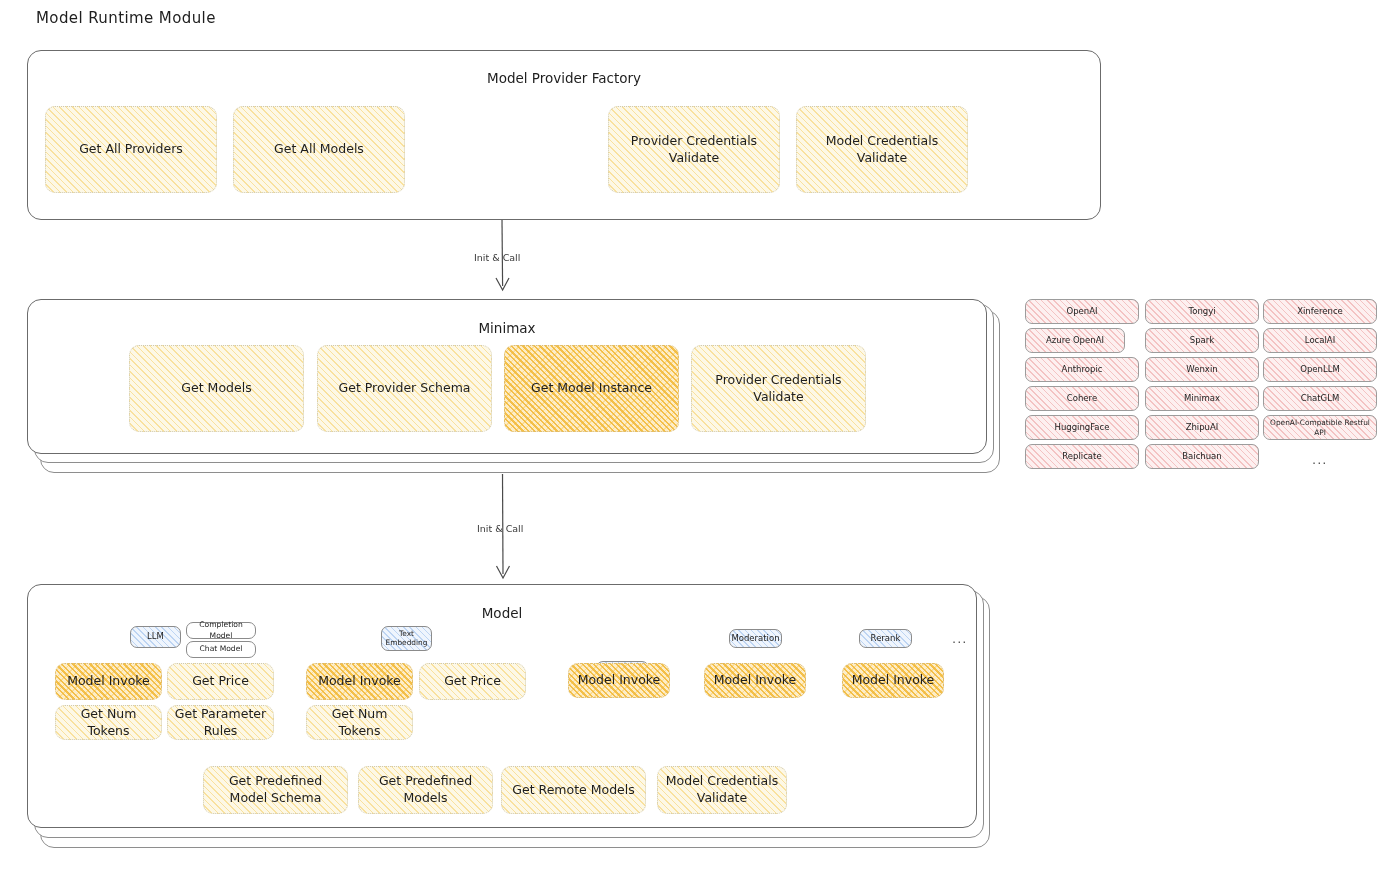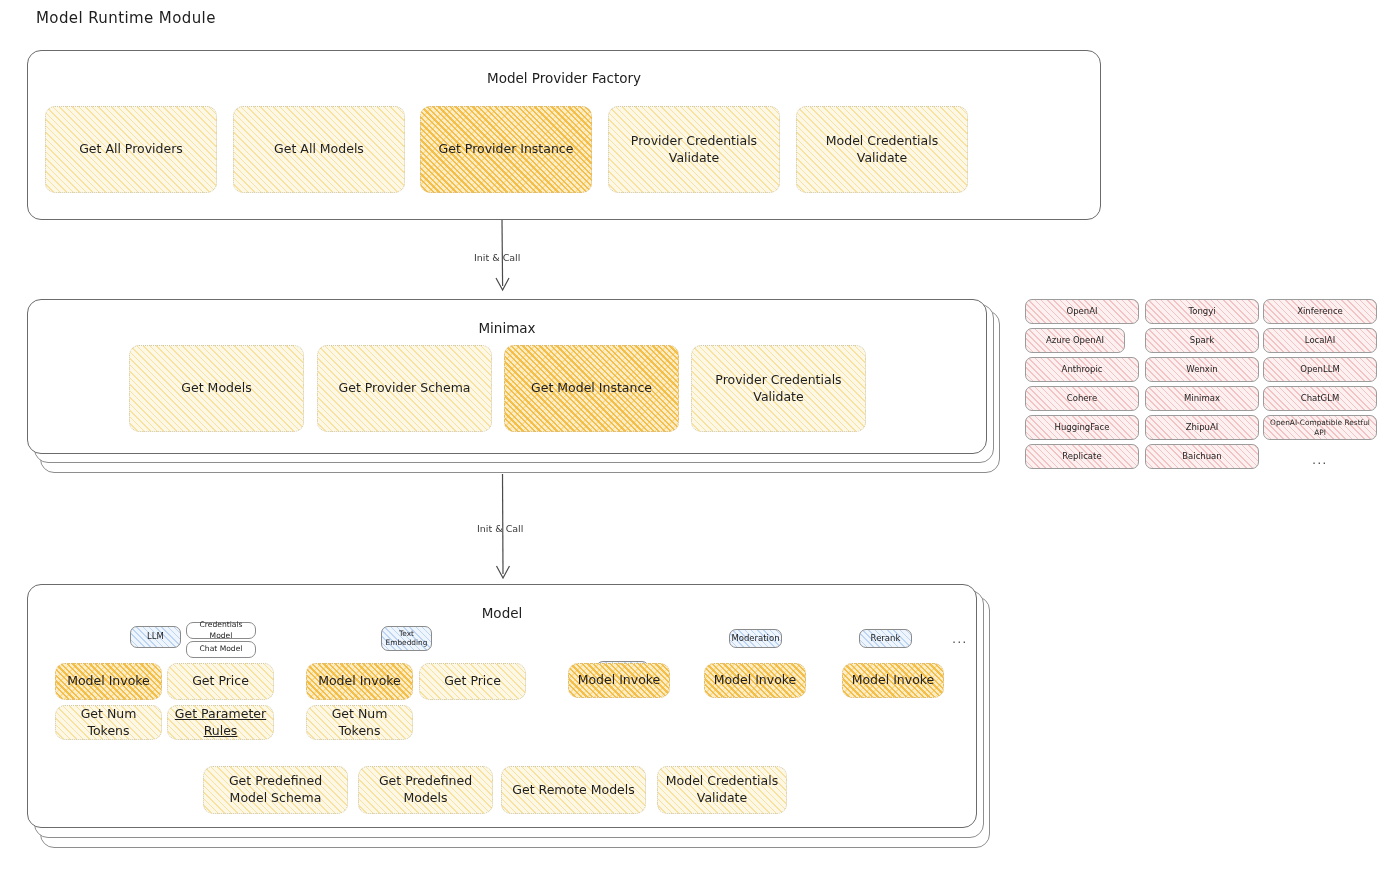--- a/index.html
+++ b/index.html
@@ -102,23 +102,20 @@
   <div class="panel" style="left:27px;top:50px;width:1074px;height:170px;">
     <div class="panel-title" style="top:19px;">Model Provider Factory</div>
   </div>
 
   <div class="box b-yellow" style="left:45px;top:106px;width:172px;height:87px;">
     <span>Get All Providers</span>
   </div>
   <div class="box b-yellow" style="left:233px;top:106px;width:172px;height:87px;">
     <span>Get All Models</span>
   </div>
-  <div class="box b-orange" style="left:420px;top:106px;width:172px;height:87px;">
-    <span>Get Provider Instance</span>
-  </div>
   <div class="box b-yellow" style="left:608px;top:106px;width:172px;height:87px;">
     <span>Provider Credentials Validate</span>
   </div>
   <div class="box b-yellow" style="left:796px;top:106px;width:172px;height:87px;">
     <span>Model Credentials Validate</span>
   </div>
 
   <svg class="arrow" style="left:480px;top:220px;" width="60" height="80" viewBox="0 0 60 80">
     <path d="M22 0 L22.6 66" stroke="#4a4a4a" stroke-width="1.2" fill="none"></path>
     <path d="M16 58 L22.6 70 L29 58" stroke="#4a4a4a" stroke-width="1.2" fill="none"></path>
@@ -208,35 +205,35 @@
   <div class="panel-shadow" style="left:40px;top:596px;width:950px;height:252px;"></div>
   <div class="panel-shadow" style="left:34px;top:590px;width:950px;height:248px;"></div>
   <div class="panel" style="left:27px;top:584px;width:950px;height:244px;">
     <div class="panel-title" style="top:20px;">Model</div>
   </div>
 
   <div class="box b-blue" style="left:130px;top:626px;width:51px;height:22px;">
     <span>LLM</span>
   </div>
   <div class="box b-white" style="left:186px;top:622px;width:70px;height:17px;font-size:7.6px;">
-    <span>Credentials Model</span>
+    <span>Completion Model</span>
   </div>
   <div class="box b-white" style="left:186px;top:641px;width:70px;height:17px;font-size:7.6px;">
     <span>Chat Model</span>
   </div>
   <div class="box b-orange" style="left:55px;top:663px;width:107px;height:37px;">
     <span>Model Invoke</span>
   </div>
   <div class="box b-yellow" style="left:167px;top:663px;width:107px;height:37px;">
     <span>Get Price</span>
   </div>
   <div class="box b-yellow" style="left:55px;top:705px;width:107px;height:35px;">
     <span>Get Num Tokens</span>
   </div>
-  <div class="box b-yellow" style="left:167px;top:705px;width:107px;height:35px;text-decoration:underline;">
+  <div class="box b-yellow" style="left:167px;top:705px;width:107px;height:35px;">
     <span>Get Parameter Rules</span>
   </div>
 
   <div class="box b-blue" style="left:381px;top:626px;width:51px;height:25px;font-size:7.4px;line-height:1.15;">
     <span>Text Embedding</span>
   </div>
   <div class="box b-orange" style="left:306px;top:663px;width:107px;height:37px;">
     <span>Model Invoke</span>
   </div>
   <div class="box b-yellow" style="left:419px;top:663px;width:107px;height:37px;">

